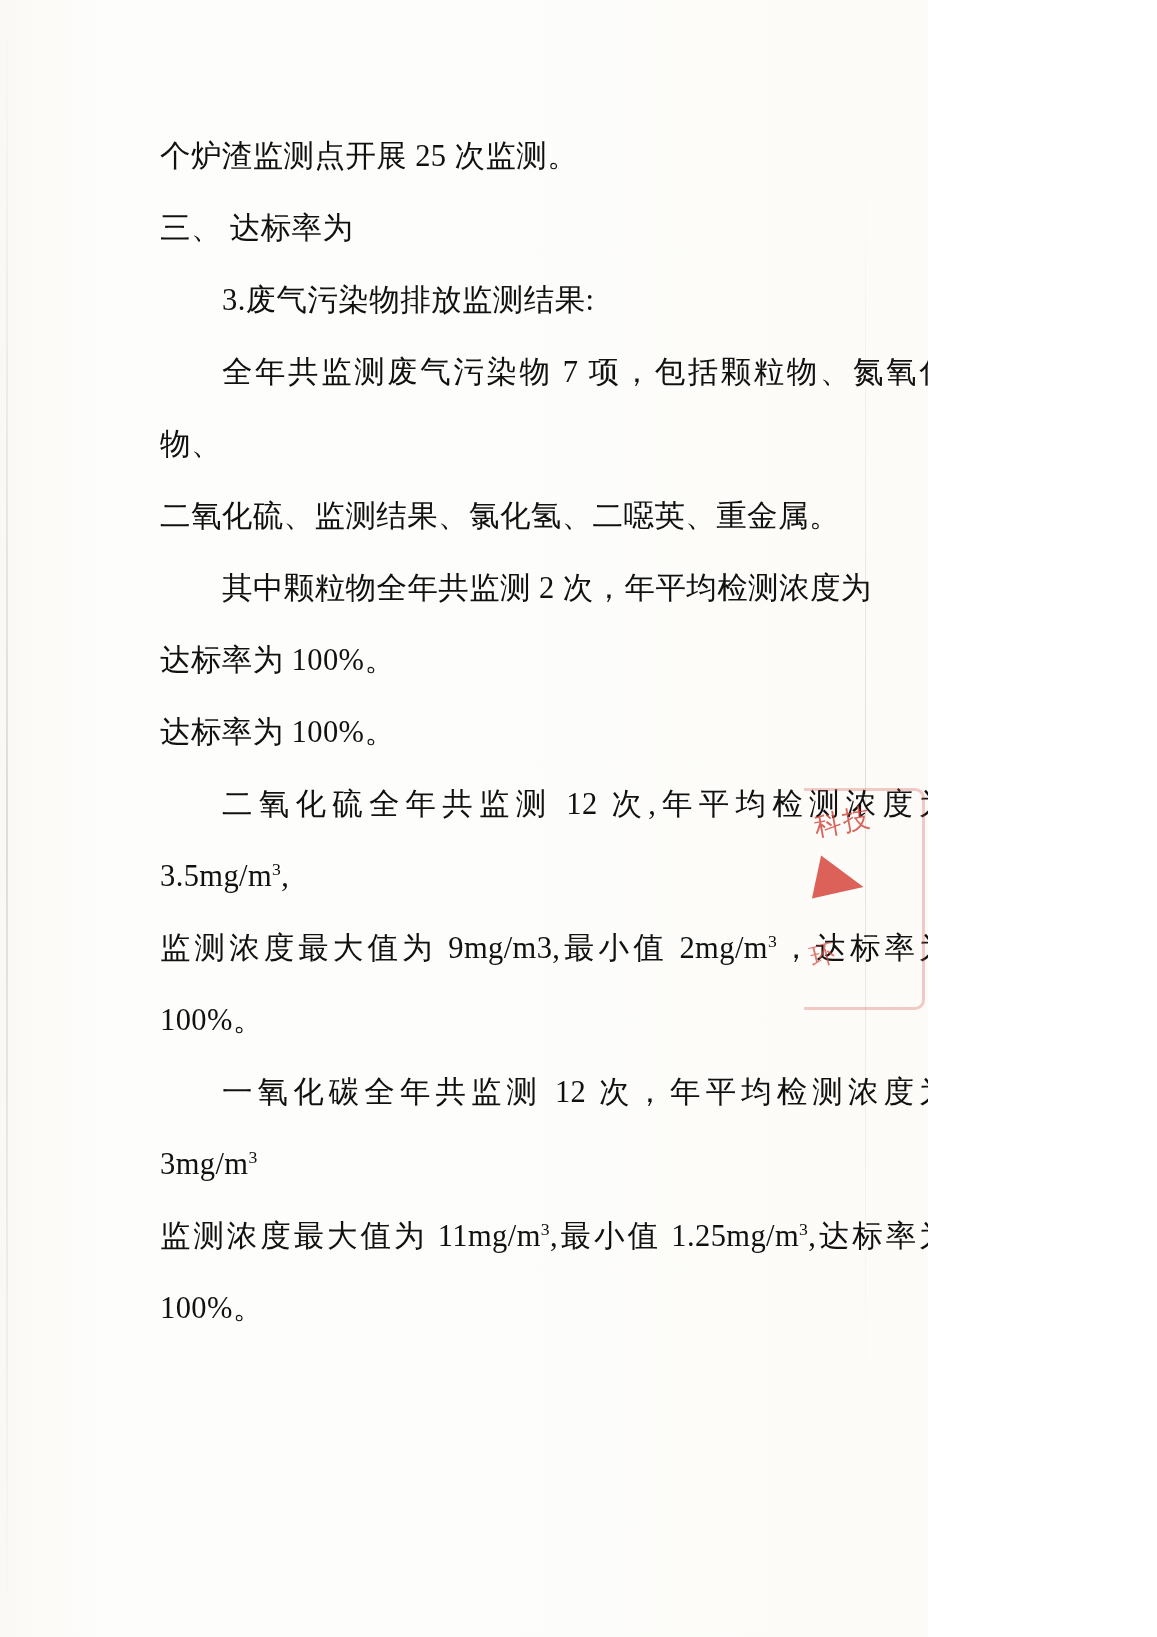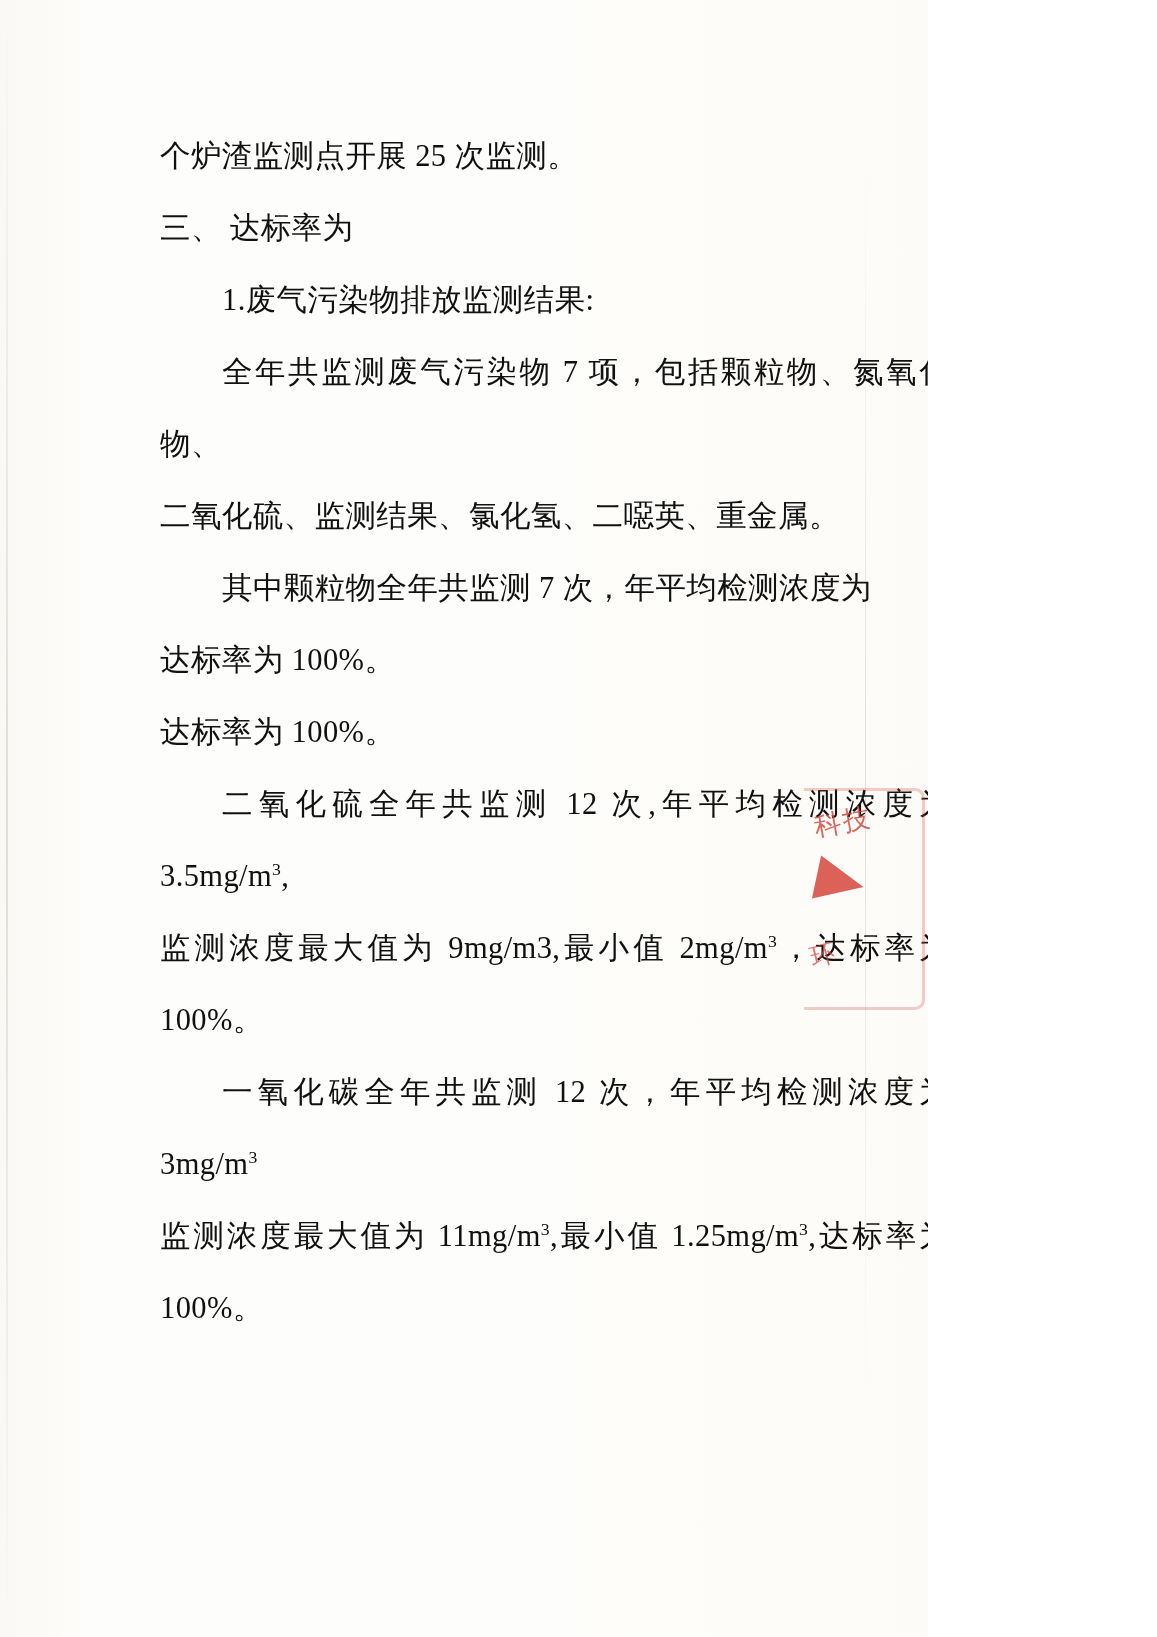--- a/index.html
+++ b/index.html
@@ -125,24 +125,24 @@
 <body>
 
 <div class="page">
   <div class="paper-tint"></div>
   <div class="edge-line-left"></div>
   <div class="edge-line-right"></div>
 
   <div class="content">
     <div class="line">个炉渣监测点开展 25 次监测。</div>
     <div class="line">三、 达标率为</div>
-    <div class="line indent">1.废气污染物排放监测结果:</div>
+    <div class="line indent">3.废气污染物排放监测结果:</div>
     <div class="line indent normal-last">全年共监测废气污染物 7 项，包括颗粒物、氮氧化物、</div>
     <div class="line">二氧化硫、监测结果、氯化氢、二噁英、重金属。</div>
-    <div class="line indent normal-last">其中颗粒物全年共监测 7 次，年平均检测浓度为</div>
+    <div class="line indent normal-last">其中颗粒物全年共监测 2 次，年平均检测浓度为</div>
     <div class="line">达标率为 100%。</div>
     <div class="line">达标率为 100%。</div>
     <div class="line indent normal-last">二氧化硫全年共监测 12 次,年平均检测浓度为 3.5mg/m<sup>3</sup>,</div>
     <div class="line normal-last">监测浓度最大值为 9mg/m3,最小值 2mg/m<sup>3</sup>，达标率为 100%。</div>
     <div class="line indent normal-last">一氧化碳全年共监测 12 次，年平均检测浓度为 3mg/m<sup>3</sup></div>
     <div class="line normal-last">监测浓度最大值为 11mg/m<sup>3</sup>,最小值 1.25mg/m<sup>3</sup>,达标率为 100%。</div>
 
   </div>
 
   <div class="stamp">

